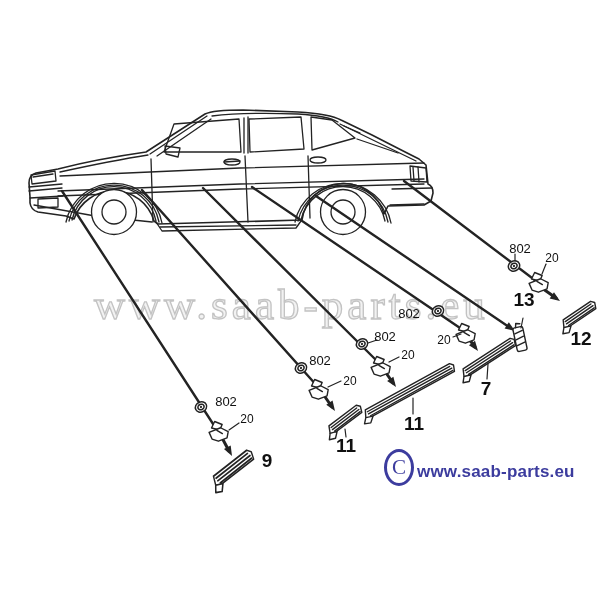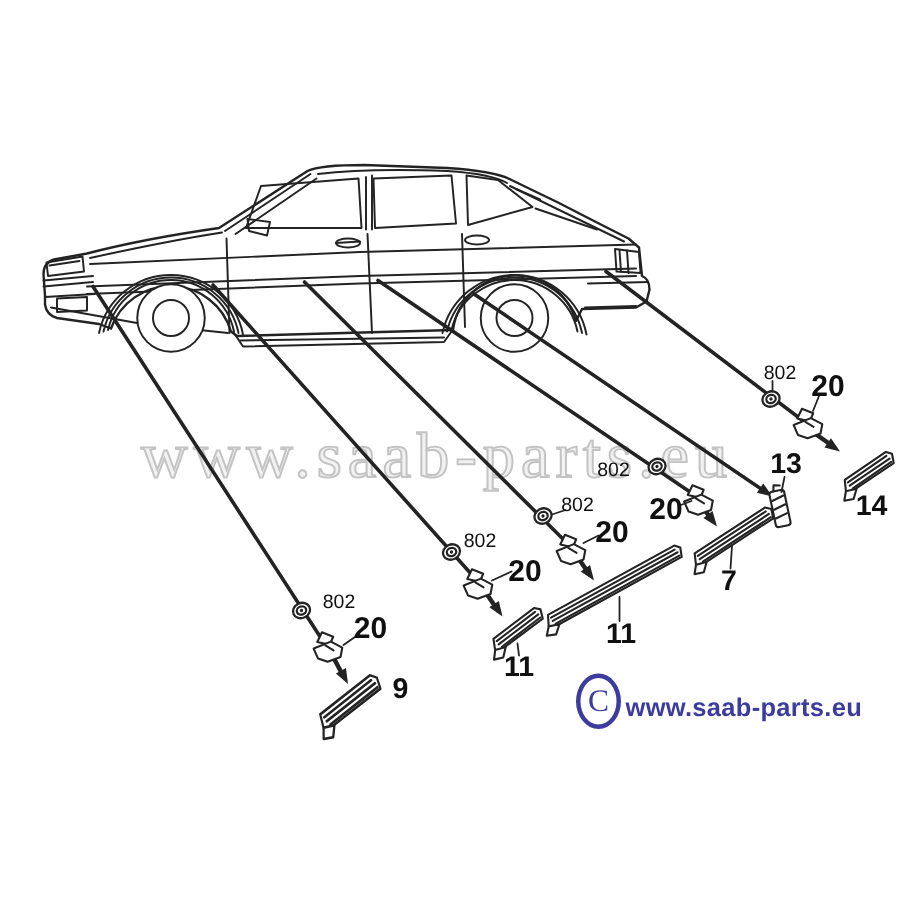--- a/index.html
+++ b/index.html
@@ -4,21 +4,21 @@
 <style>
   html,body{margin:0;padding:0;background:#fff;}
   .stage{position:relative;width:600px;height:600px;background:#ffffff;overflow:hidden;
          font-family:"Liberation Sans",sans-serif;color:#111;}
   .watermark{position:absolute;left:94px;top:280px;white-space:nowrap;
              font-family:"Liberation Serif",serif;font-size:43px;letter-spacing:4px;
              color:#f2f2f2;-webkit-text-stroke:1.3px #c3c3c3;user-select:none;}
   svg.diagram{position:absolute;left:0;top:0;}
   .lbl{position:absolute;transform:translate(-50%,-50%);color:#101010;white-space:nowrap;line-height:1;}
   .lbl-802{font-family:Liberation Sans, sans-serif;font-size:13px;}
-  .lbl-20{font-weight:bold;font-size:20px;}
+  .lbl-20{font-weight:normal;font-size:12px;}
   .lbl-num{font-weight:bold;font-size:19px;}
   .logo-circle{position:absolute;left:384px;top:449px;width:24px;height:31px;
                border:3.5px solid #3c3c9e;border-radius:50%;
                display:flex;align-items:center;justify-content:center;
                font-family:"Liberation Serif",serif;font-size:21px;color:#3c3c9e;}
   .logo-text{position:absolute;left:417px;top:462px;font-size:17px;font-weight:bold;
              color:#3c3c9e;letter-spacing:0.2px;}
 </style>
 </head>
 <body>
@@ -236,21 +236,21 @@
   <div class="lbl lbl-20" style="left:247px;top:419px;">20</div>
   <div class="lbl lbl-20" style="left:350px;top:381px;">20</div>
   <div class="lbl lbl-20" style="left:408px;top:355px;">20</div>
   <div class="lbl lbl-20" style="left:444px;top:340px;">20</div>
   <div class="lbl lbl-20" style="left:552px;top:258px;">20</div>
 
   <div class="lbl lbl-num" style="left:267px;top:460px;">9</div>
   <div class="lbl lbl-num" style="left:346px;top:445px;">11</div>
   <div class="lbl lbl-num" style="left:414px;top:423px;text-align:right;">11</div>
   <div class="lbl lbl-num" style="left:486px;top:388px;">7</div>
-  <div class="lbl lbl-num" style="left:524px;top:310px;">13</div>
-  <div class="lbl lbl-num" style="left:581px;top:338px;">14</div>
+  <div class="lbl lbl-num" style="left:524px;top:299px;">13</div>
+  <div class="lbl lbl-num" style="left:581px;top:338px;">12</div>
 
   <div class="logo-circle">
     <span>C</span>
   </div>
   <div class="logo-text">www.saab-parts.eu</div>
 
 </div>
 
 </body></html>

